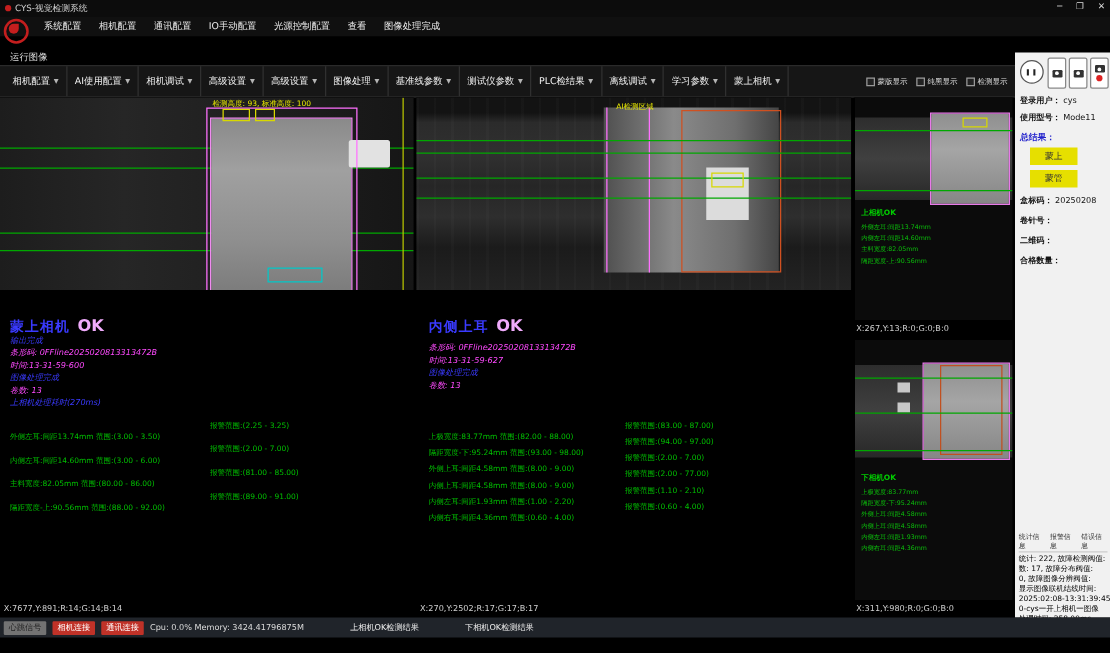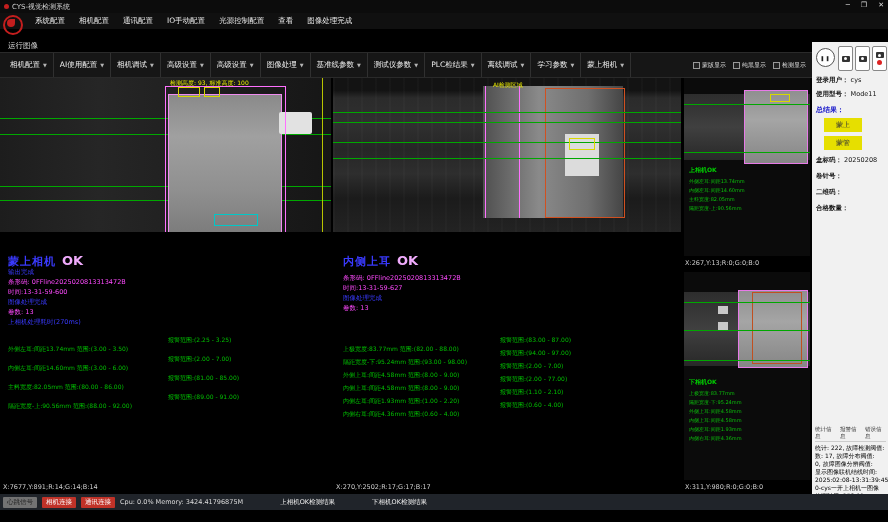--- a/index.html
+++ b/index.html
@@ -55,21 +55,21 @@
   .cbox{position:absolute;border:1px solid #00c8c8;}
   .prod-r{position:absolute;left:150px;top:8px;width:140px;height:132px;
           background:linear-gradient(90deg,#4f4f4f,#8a8a8a 40%,#6f6f6f 75%,#454545);}
   .bright-r{position:absolute;left:232px;top:56px;width:34px;height:42px;background:#dcdcdc;}
   .obox-r{position:absolute;left:212px;top:10px;width:78px;height:128px;border:1px solid #d05020;}
 
   .note{position:absolute;font-size:6px;color:#e8e800;white-space:nowrap;}
   .cam-title{position:absolute;white-space:nowrap;}
   .cam-title .tname{font-size:11px;font-weight:bold;color:#3a3aff;letter-spacing:1px;}
   .cam-title .tok{font-size:13px;font-weight:bold;color:#f0abfc;margin-left:6px;}
-  .tline{position:absolute;font-size:6.5px;white-space:nowrap;}
+  .tline{position:absolute;font-size:6.5px;white-space:nowrap;font-style:italic;}
   .t-blue{color:#3a3aff;}
   .t-mag{color:#ff4aff;}
   .t-green{color:#00c000;font-size:6px;}
   .mrow{position:absolute;left:8px;right:0;white-space:nowrap;}
   .alarm1{position:absolute;left:160px;}
   .alarm2{position:absolute;left:157px;}
 
   .coord{position:absolute;top:483px;font-size:6.5px;color:#cfcfcf;white-space:nowrap;}
 
   

